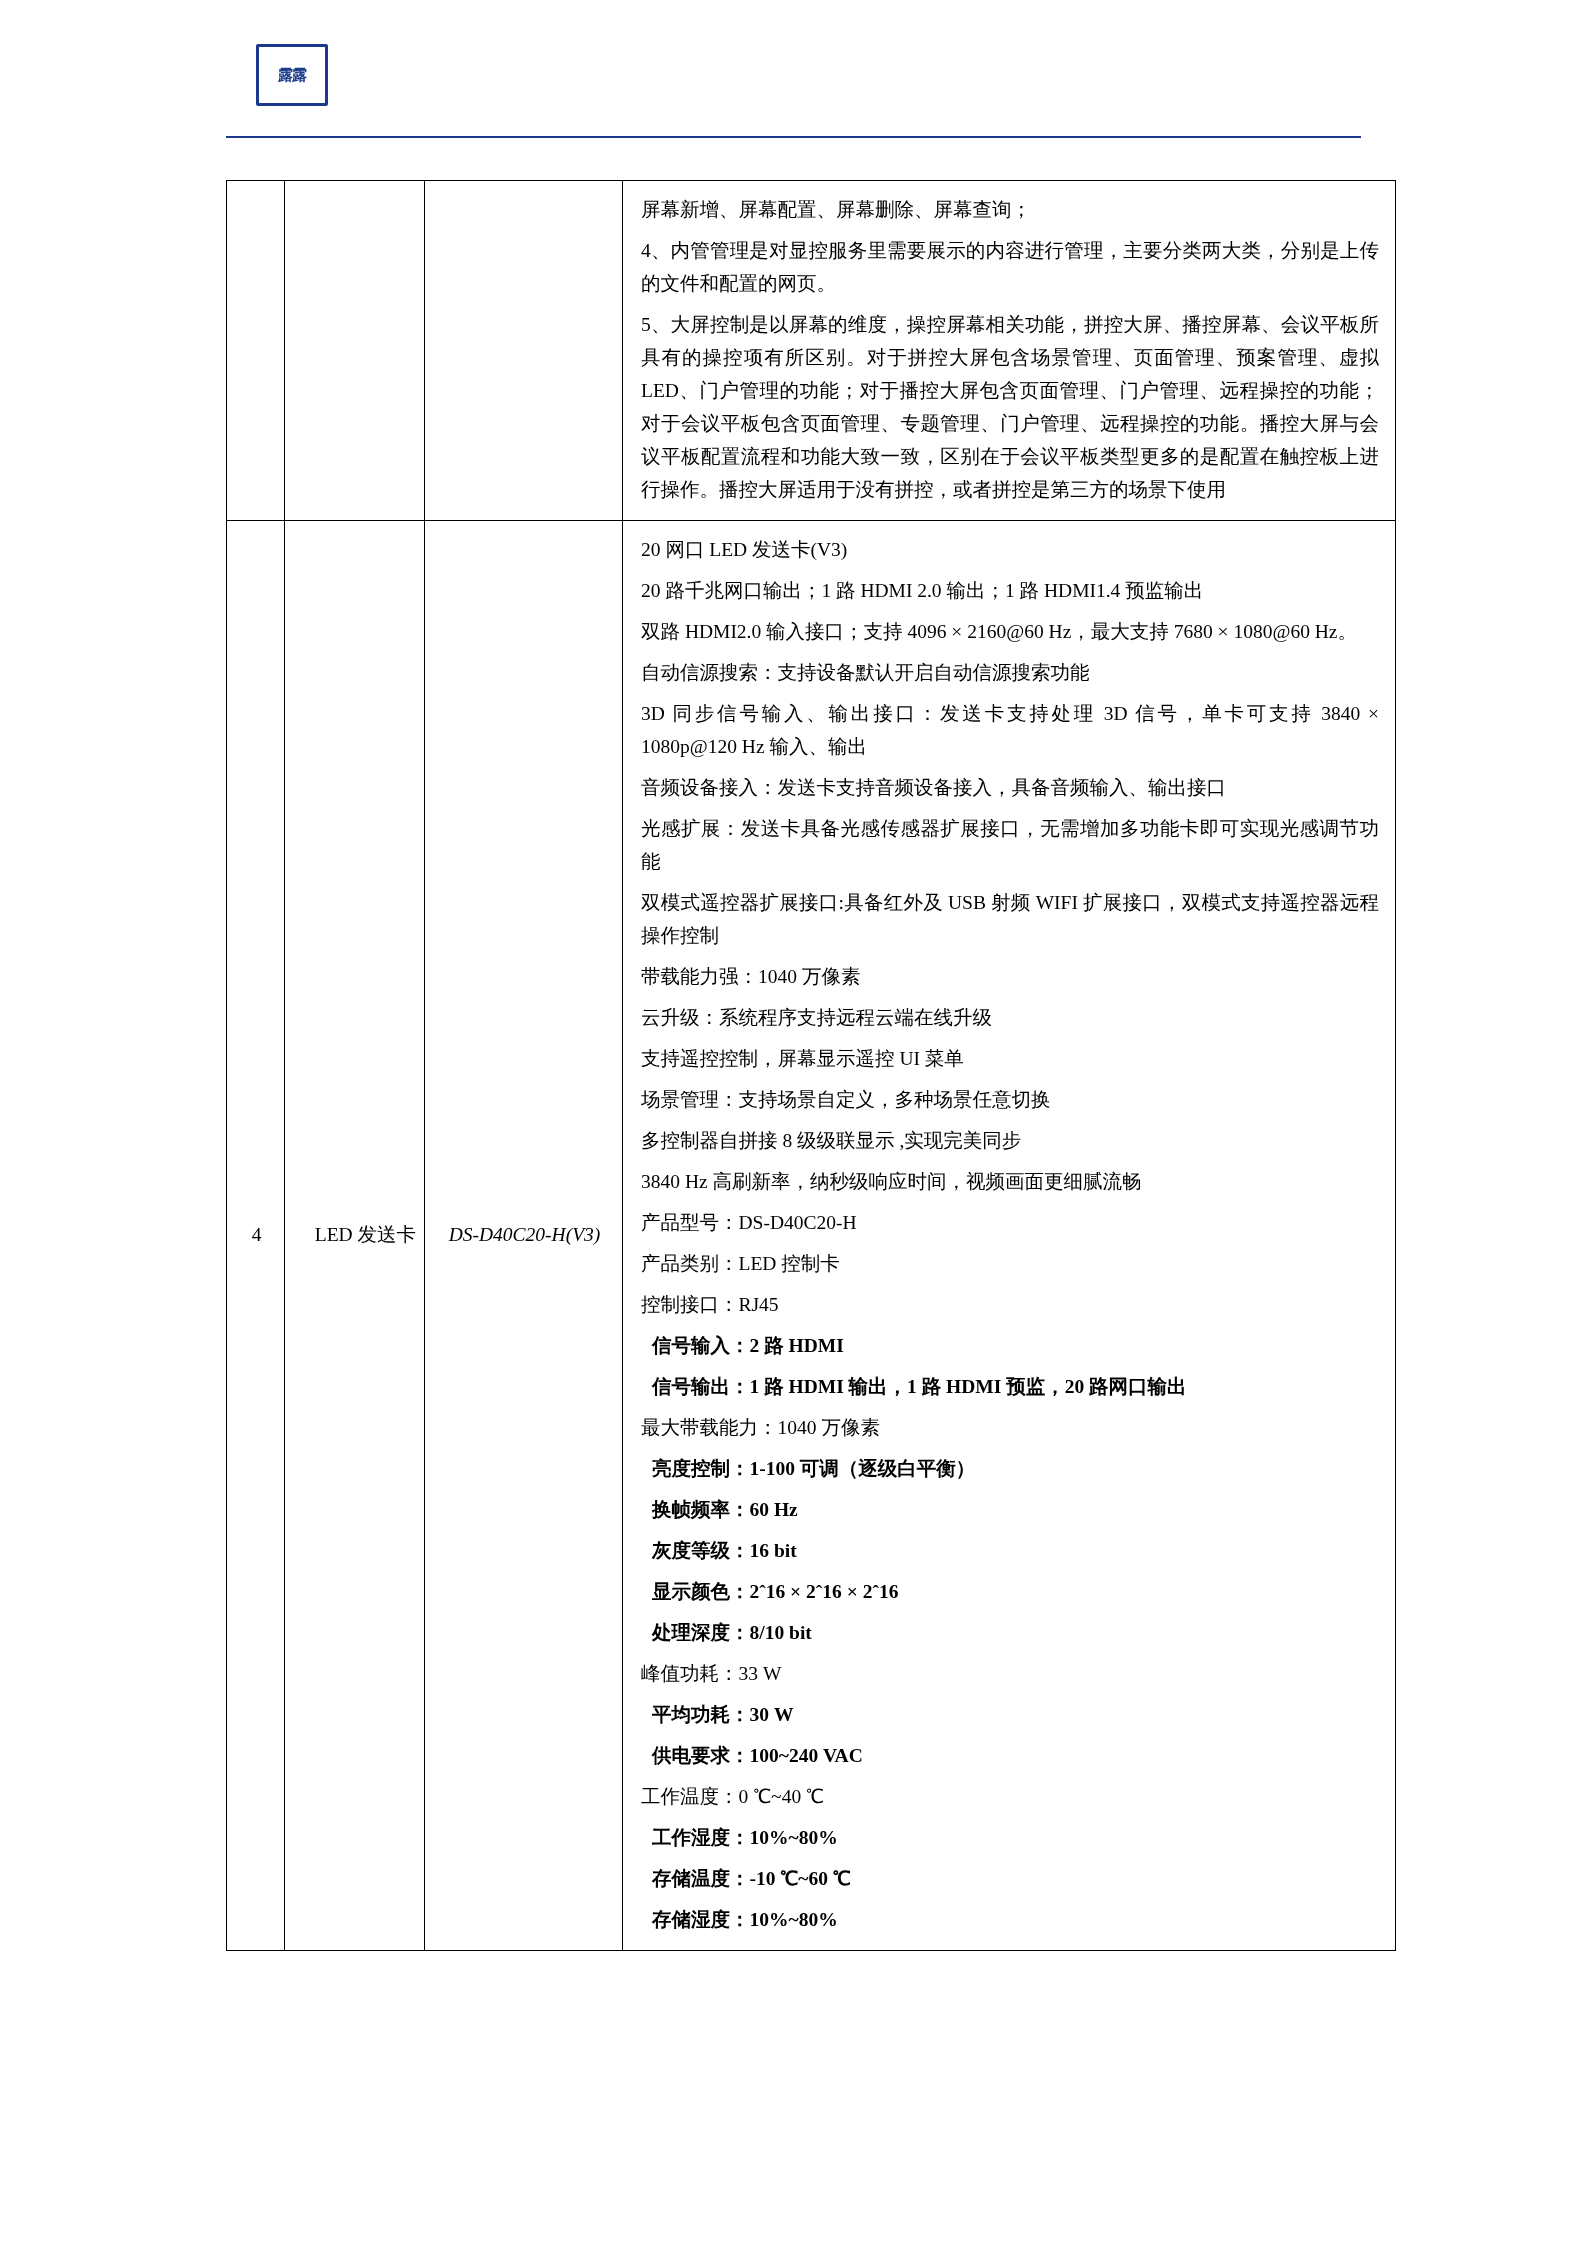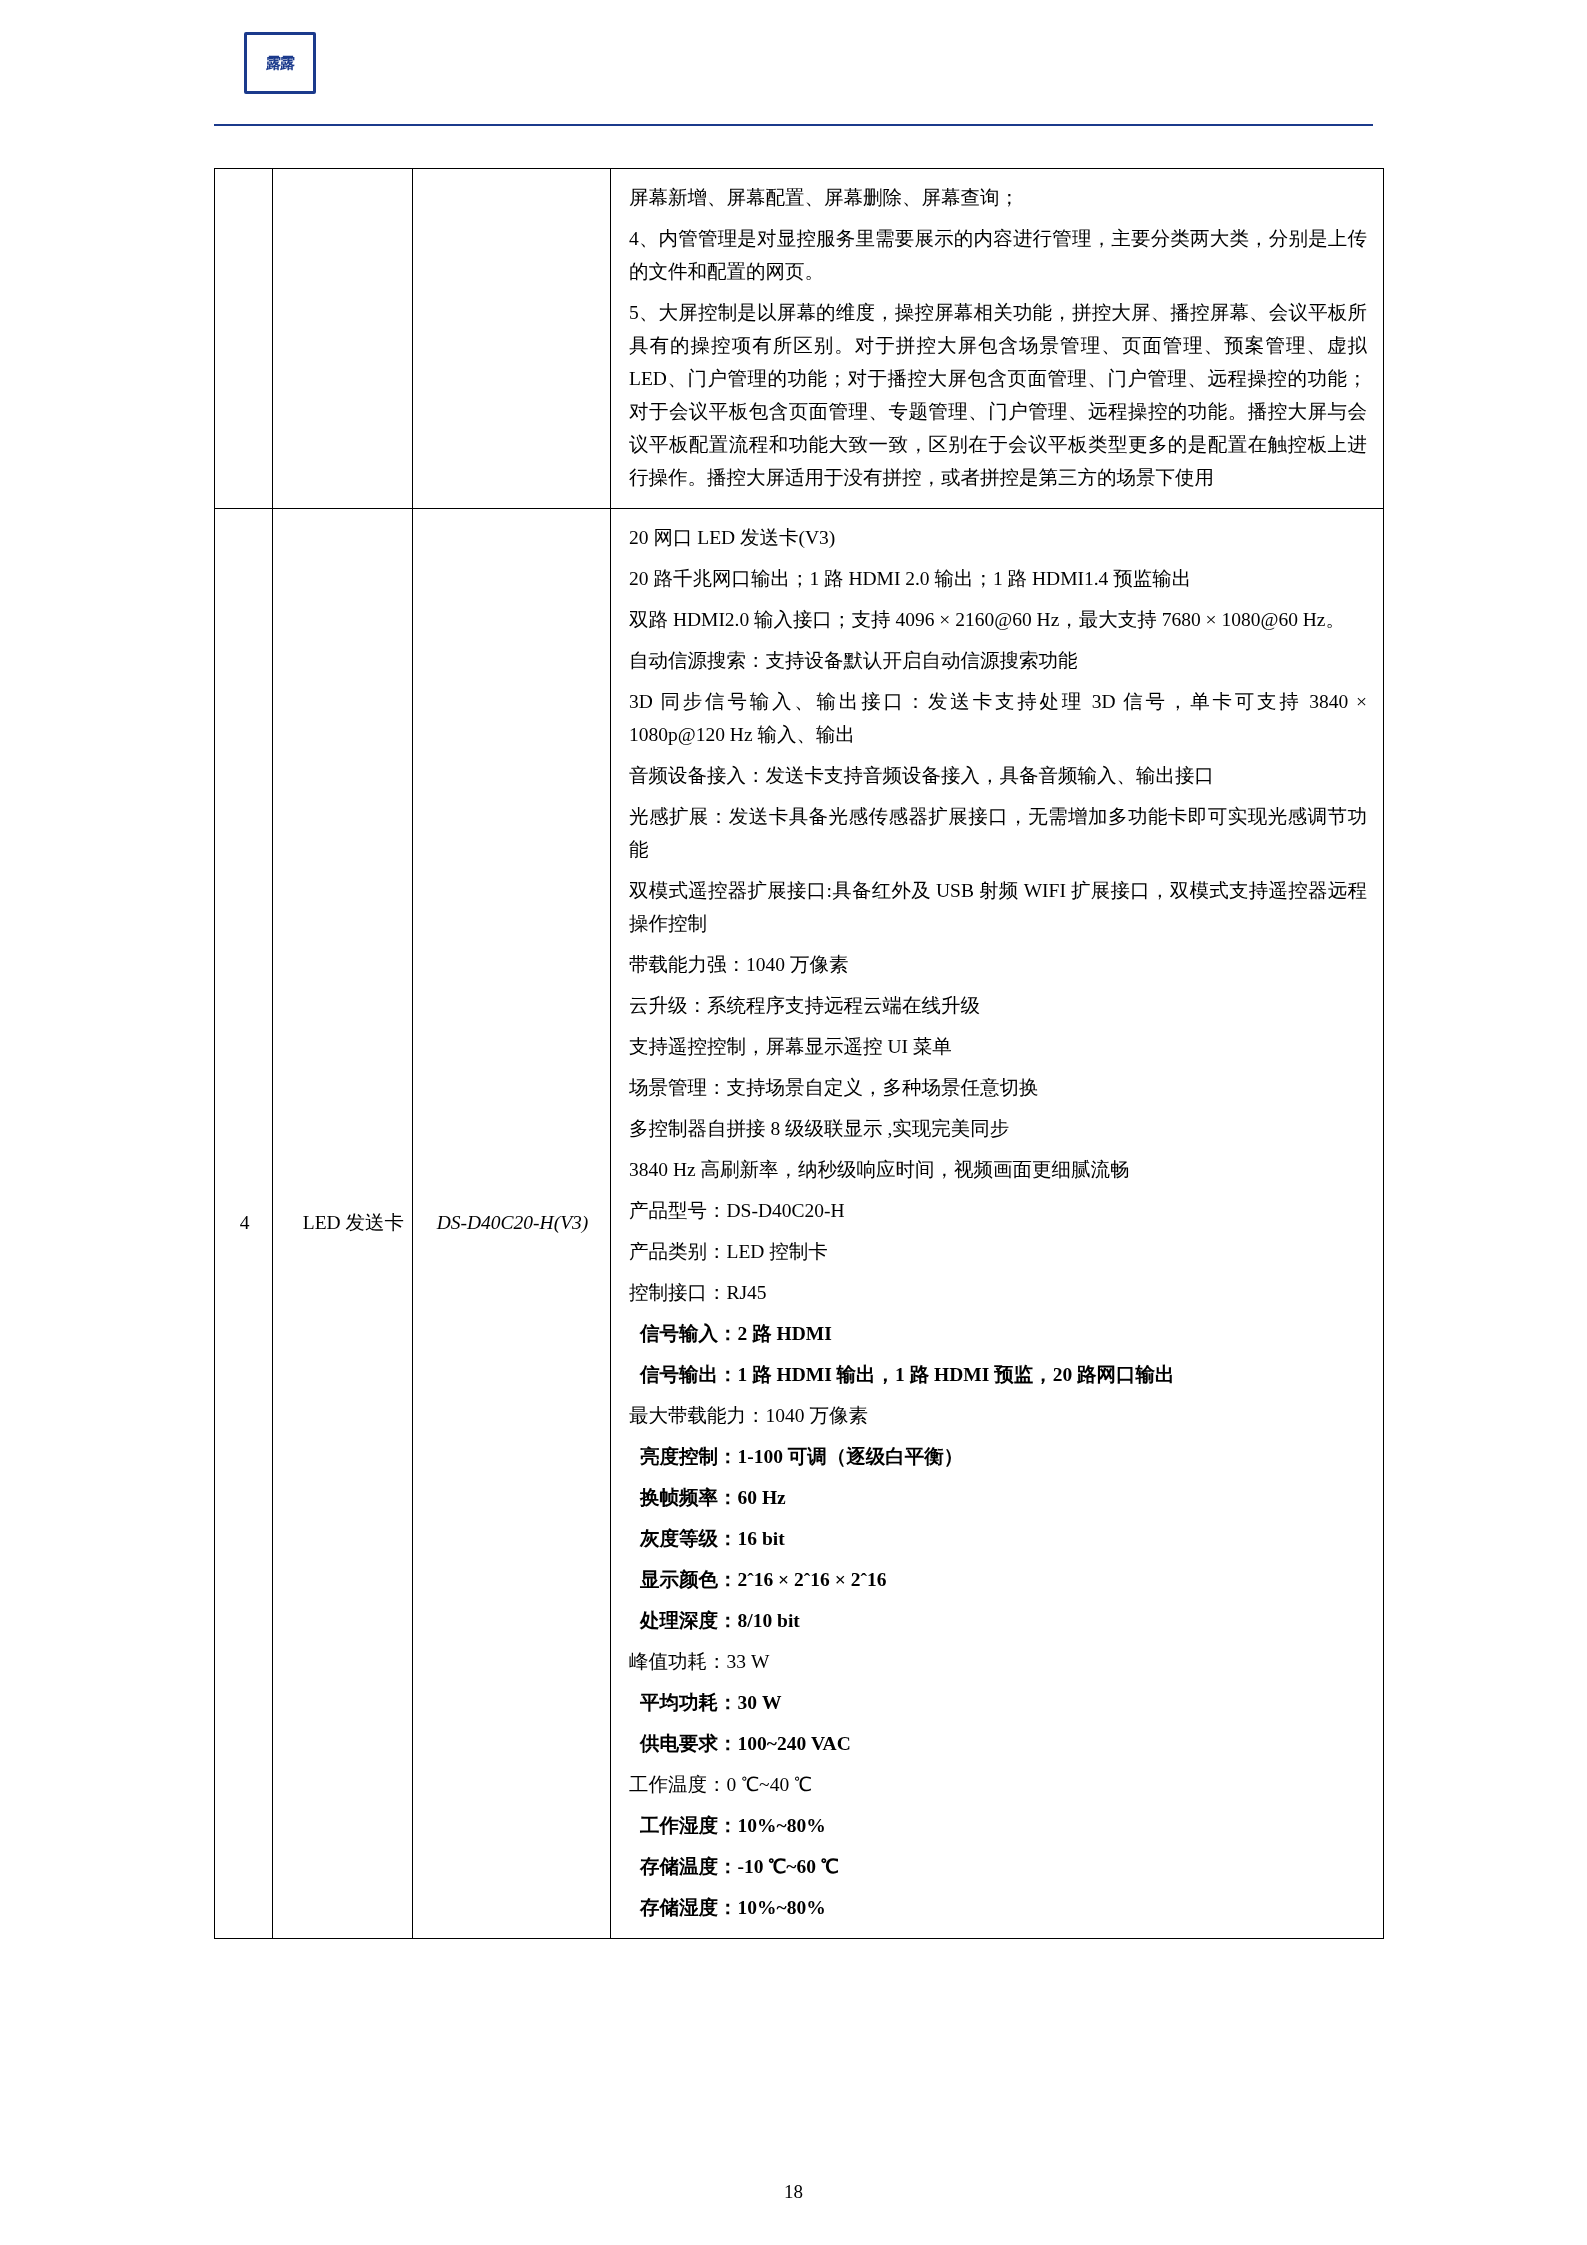--- a/index.html
+++ b/index.html
@@ -12,21 +12,21 @@
     height: 2245px;
     font-family: "Liberation Serif", serif;
     color: #000000;
     position: relative;
   }
   .page {
     position: relative;
     width: 1587px;
     height: 2245px;
     box-sizing: border-box;
-    padding: 4px;
+    padding: 16px;
   }
   
   .header {
     position: relative;
     height: 118px;
     margin: 0 210px 0 210px;
     display: flex;
     align-items: center;
   }
   .logo {
@@ -184,14 +184,13 @@
           <p class="pad">供电要求：100~240 VAC</p>
           <p>工作温度：0 ℃~40 ℃</p>
           <p class="pad">工作湿度：10%~80%</p>
           <p class="pad">存储温度：-10 ℃~60 ℃</p>
           <p class="pad">存储湿度：10%~80%</p>
         </td>
       </tr>
     </tbody>
   </table>
 
-  <div class="page-number">18</div>
 </div>
 
 </body></html>

